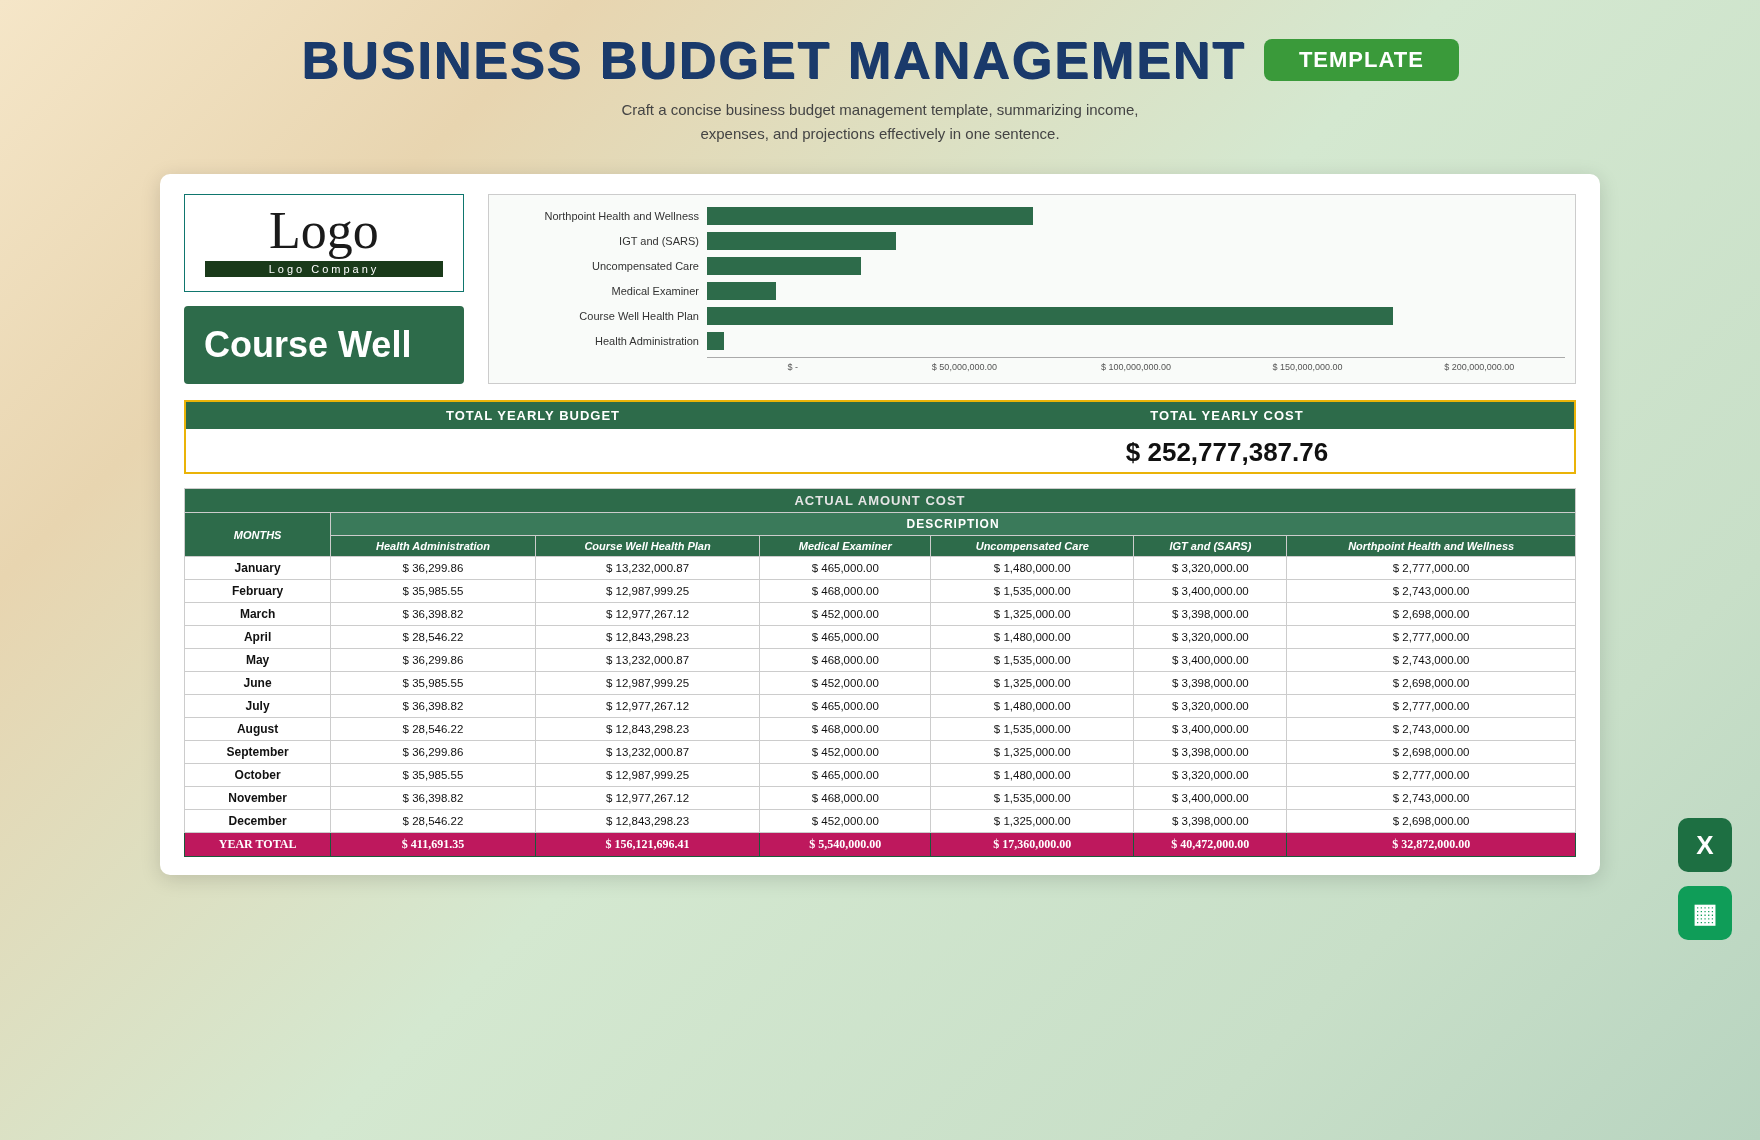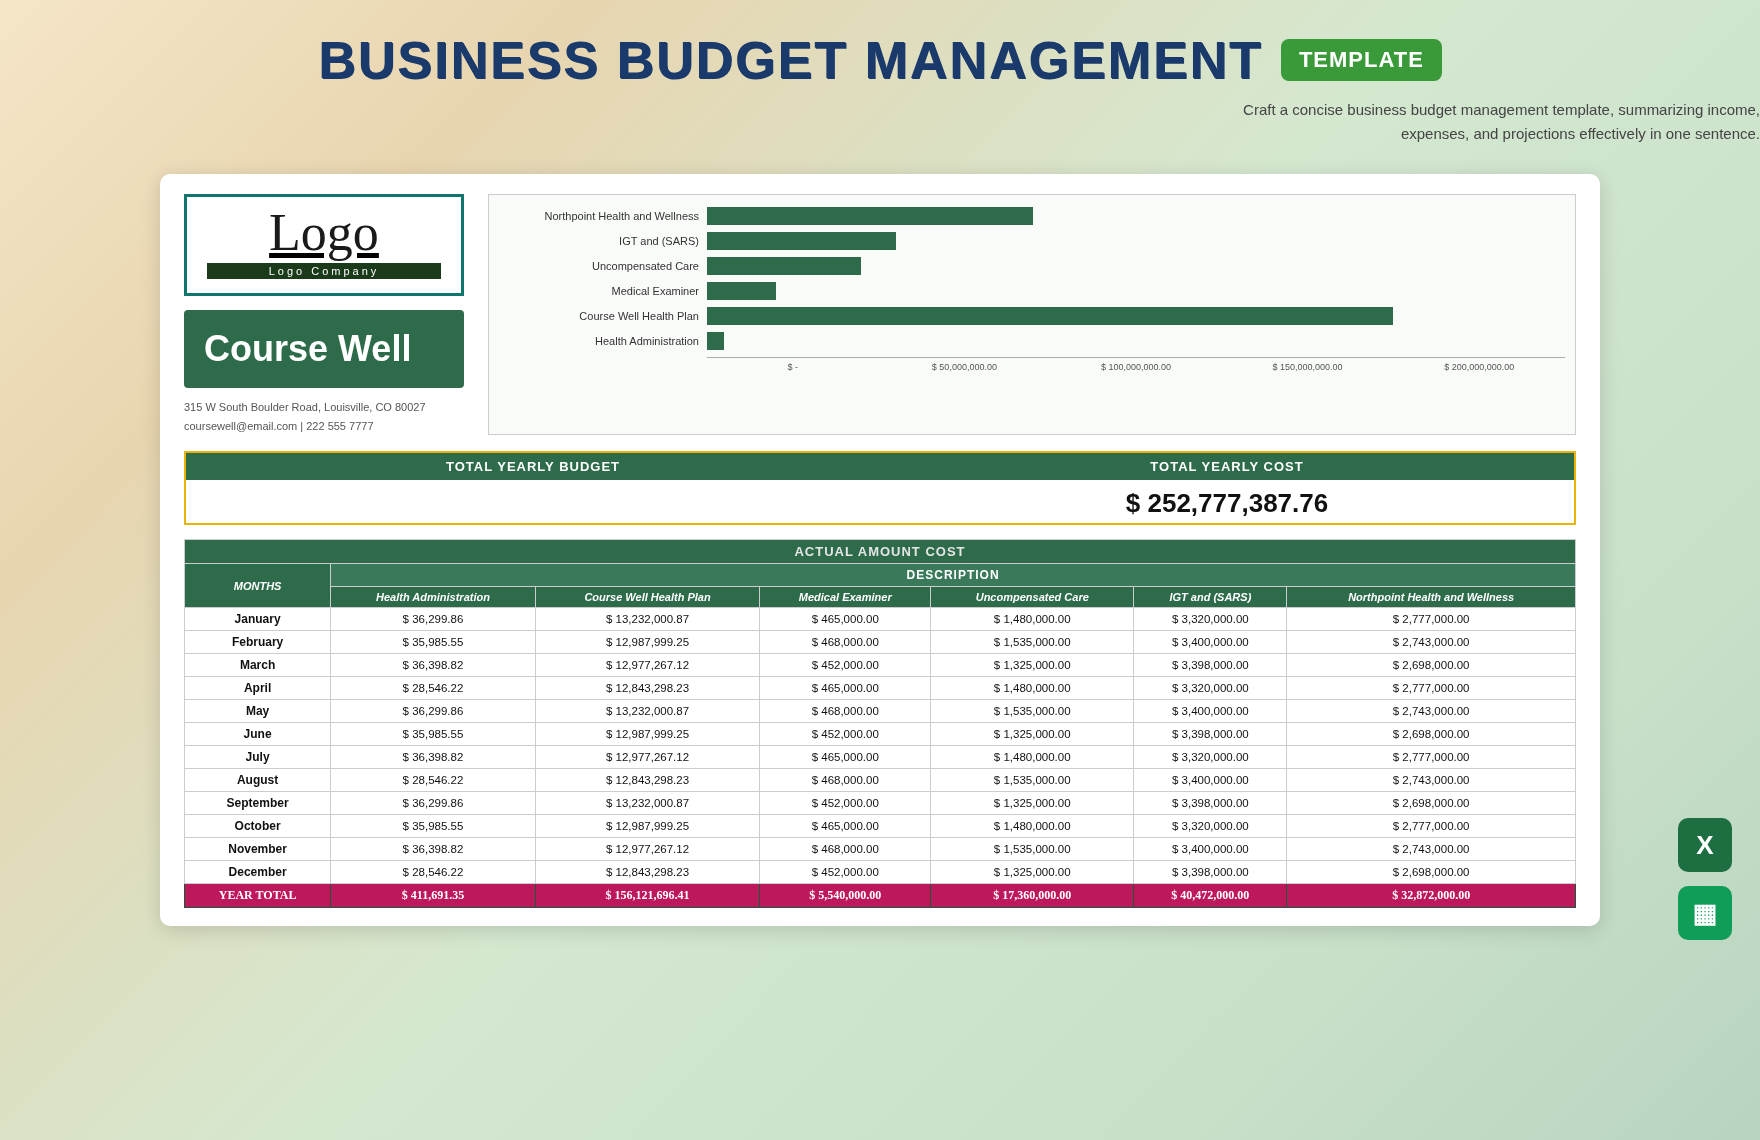--- a/index.html
+++ b/index.html
@@ -7,21 +7,21 @@
       width: 1760px;
       height: 1140px;
       background: linear-gradient(135deg, #f5e6c8 0%, #e8d5b0 20%, #d4e8d0 50%, #c8dfc8 80%, #b8d4c0 100%);
       font-family: Arial, sans-serif;
       display: flex;
       flex-direction: column;
       align-items: center;
       overflow: hidden;
     }
     .page-header {
-      text-align: right;
+      text-align: center;
       padding: 30px 0 10px 0;
       width: 100%;
     }
     .title-row {
       display: flex;
       align-items: center;
       justify-content: center;
       gap: 18px;
       margin-bottom: 8px;
     }
@@ -31,21 +31,21 @@
       color: #1a3a6b;
       letter-spacing: 2px;
       font-family: Arial Black, Arial, sans-serif;
       text-shadow: 1px 1px 0 #1a3a6b;
     }
     .template-badge {
       background: #3a9a3a;
       color: white;
       font-size: 22px;
       font-weight: 800;
-      padding: 8px 18px;
+      padding: 8px 35px;
       border-radius: 8px;
       letter-spacing: 1px;
     }
     .subtitle {
       font-size: 15px;
       color: #444;
       line-height: 1.6;
     }
     .main-card {
       background: white;
@@ -254,29 +254,25 @@
     <span>Craft a concise business budget management template, summarizing income,</span><br>
     <span>expenses, and projections effectively in one sentence.</span>
   </div>
 </div>
 
 <div class="main-card">
 
   <div class="top-section">
 
     <div class="logo-area">
-      <div style="text-align:center;border:3px solid #0f766e;padding:10px 20px;display:inline-block;width:100%;text-decoration:underline;">
+      <div style="text-align:center;border:1px solid #0f766e;padding:10px 20px;display:inline-block;width:100%;">
         <div class="logo-text">Logo</div>
         <div class="logo-underline">Logo Company</div>
       </div>
       <div class="company-name-box">Course Well</div>
-      <div class="address-text">
-        <span>315 W South Boulder Road, Louisville, CO 80027</span><br>
-        <span>coursewell@email.com | 222 555 7777</span>
-      </div>
     </div>
 
     <div class="chart-area">
       <div class="bar-chart" id="bar-chart-container">
 
       <div class="bar-row">
             <div class="bar-label">Northpoint Health and Wellness</div>
             <div class="bar-track">
               <div class="bar-fill" style="width: 38%;"></div>
             </div>

